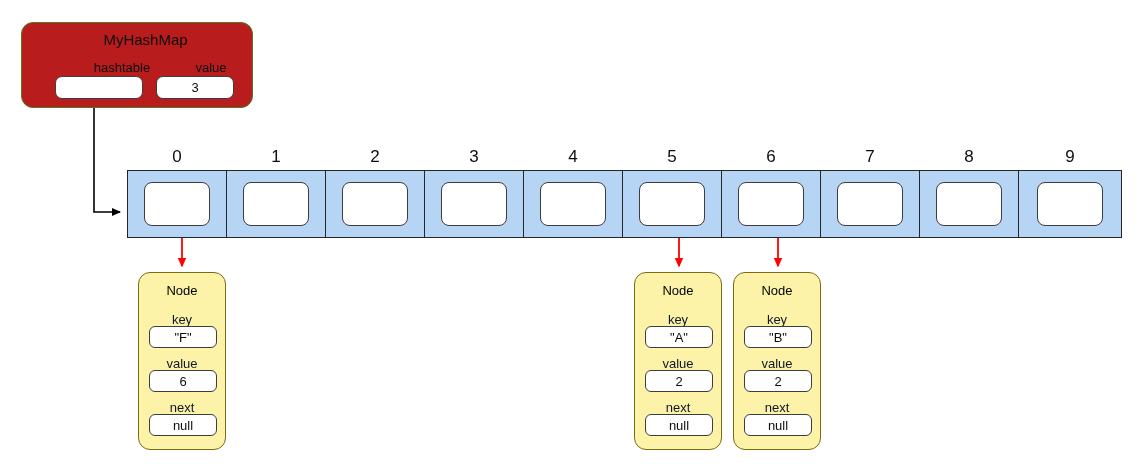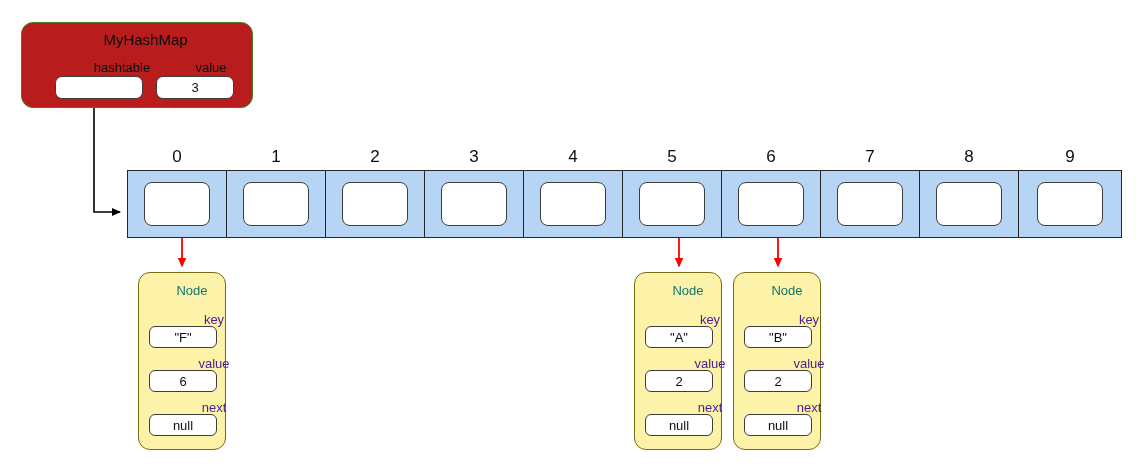--- a/index.html
+++ b/index.html
@@ -110,33 +110,31 @@
     border-radius: 12px;
     box-sizing: border-box;
   }
   .node-title {
     position: absolute;
     left: 0;
     top: 11px;
     width: 100%;
     text-align: center;
     font-size: 13px;
-    color: #0f766e;
-    line-height: 1;
-    margin-left: 10px;
+    color: #000000;
+    line-height: 1;
   }
   .node-field-label {
     position: absolute;
     left: 0;
     width: 100%;
     text-align: center;
     font-size: 13px;
-    color: #4c1d95;
-    line-height: 1;
-    padding-left: 32px;
+    color: #0f172a;
+    line-height: 1;
   }
   .node-field-box {
     position: absolute;
     left: 10px;
     width: 68px;
     height: 22px;
     background: #ffffff;
     border: 1.4px solid #3d3d3d;
     border-radius: 6px;
     box-sizing: border-box;

